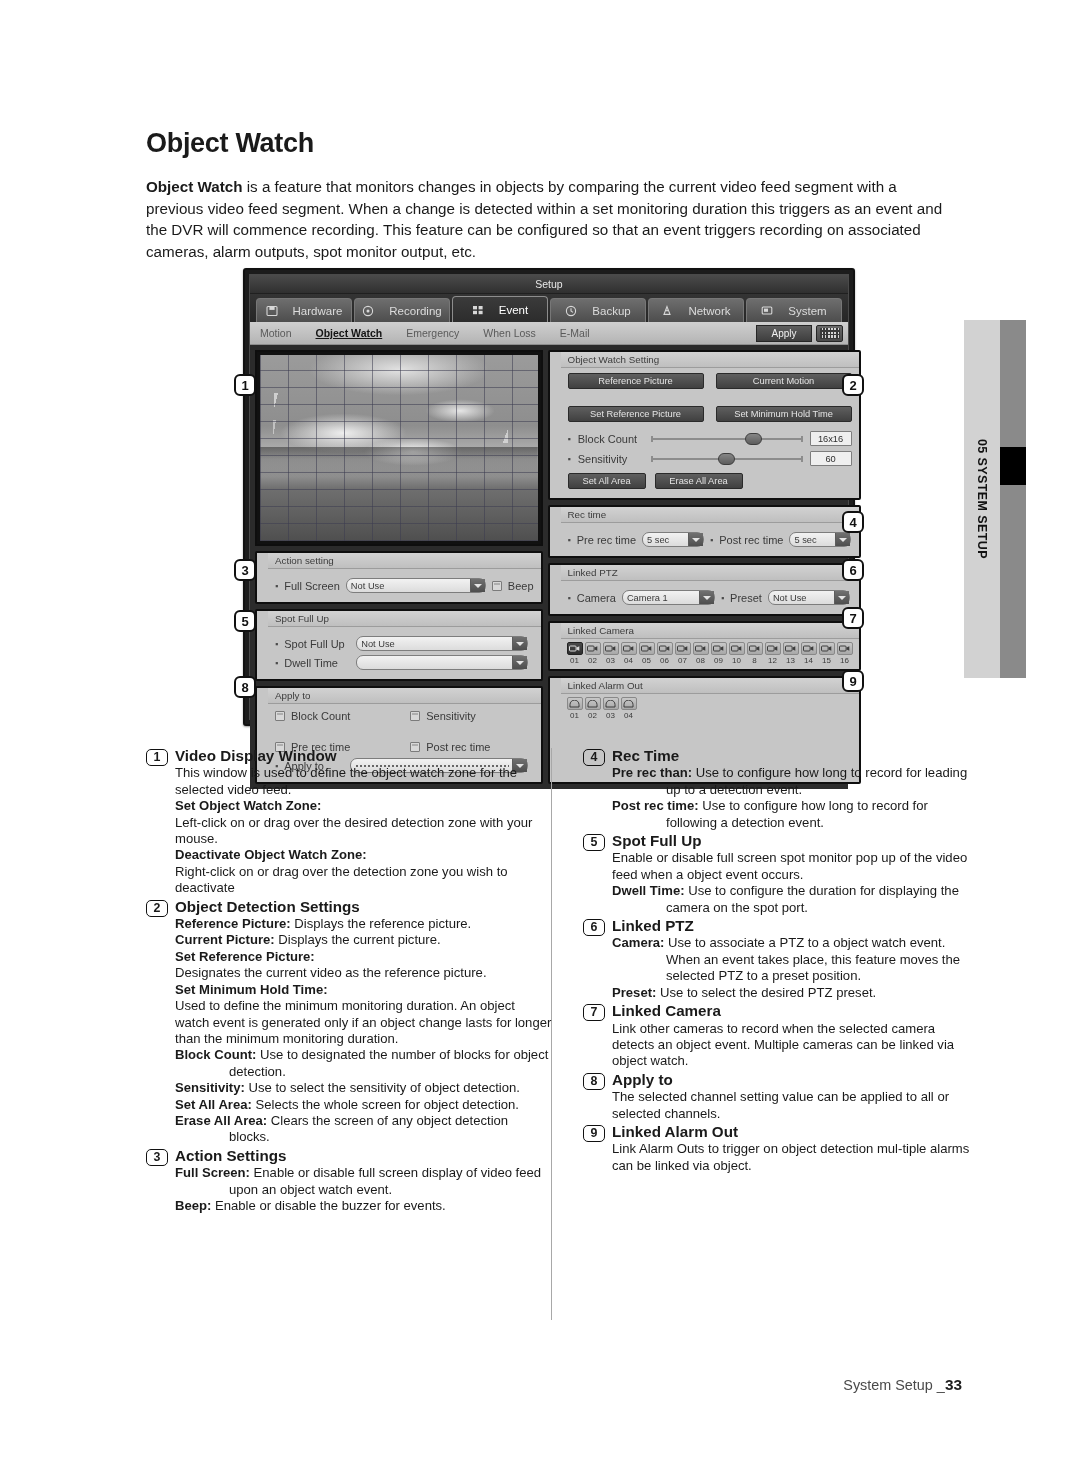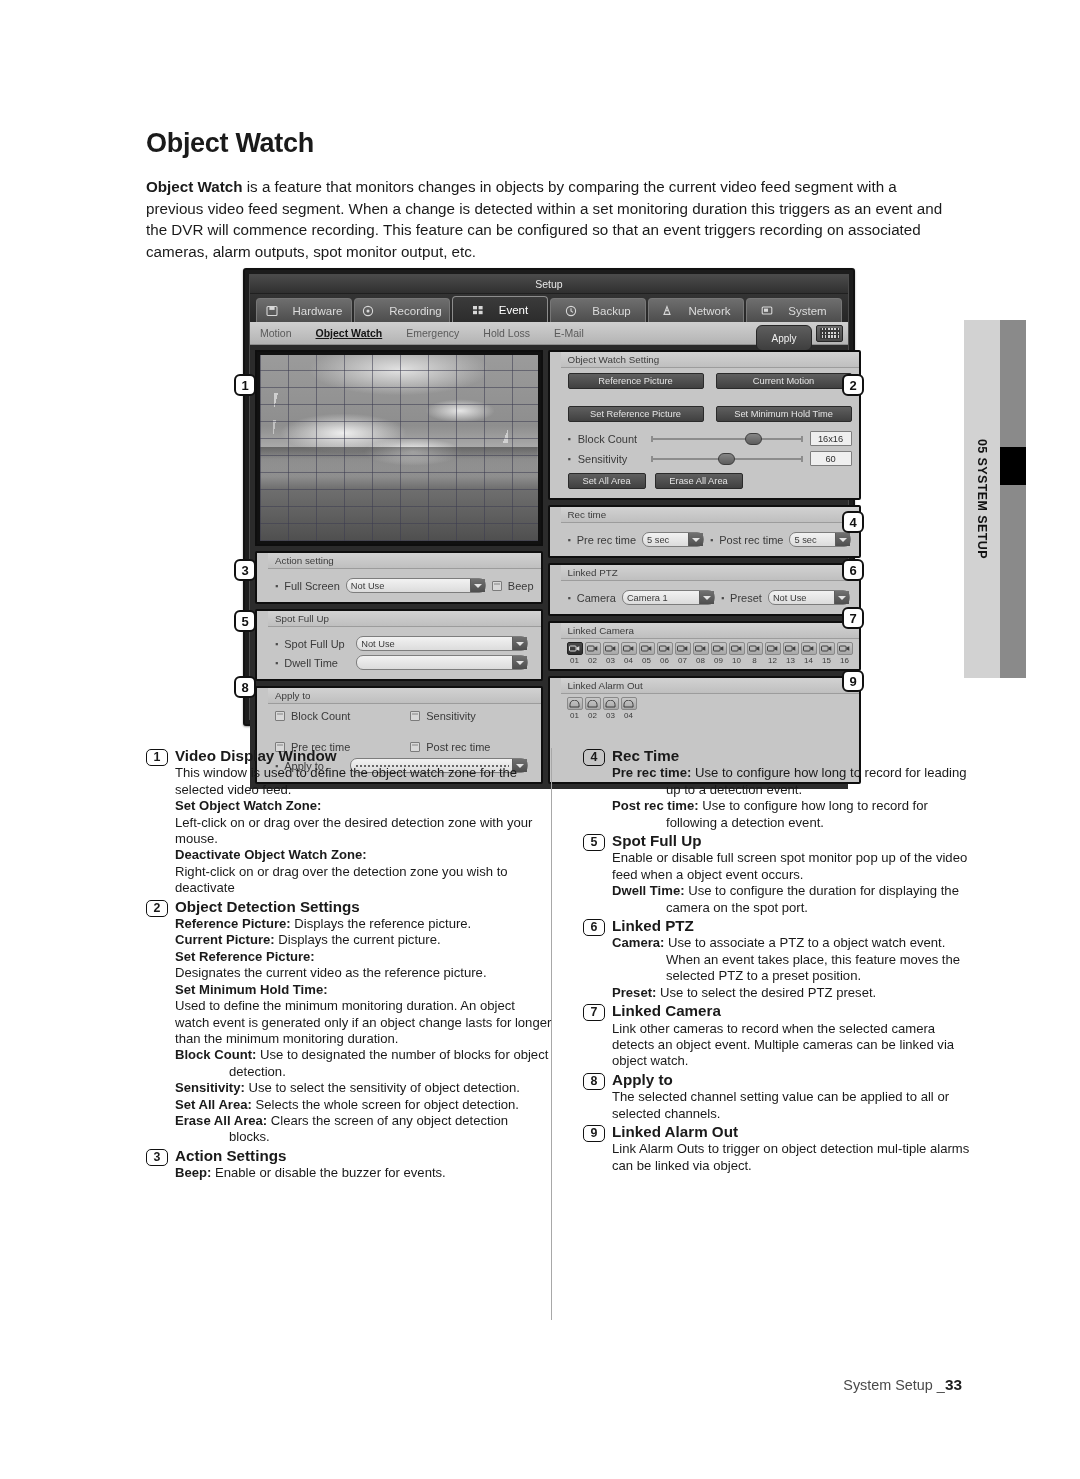--- a/index.html
+++ b/index.html
@@ -113,23 +113,23 @@
   .submenu-item {
     font-size: 10.5px; color: #5a5a5a; margin-right: 24px;
     white-space: nowrap;
   }
   .submenu-item.active {
     color: #141414; font-weight: bold;
     text-decoration: underline;
   }
   .apply-btn {
     position: absolute; right: 36px; top: 3px;
-    width: 56px; height: 26px;
+    width: 56px; height: 17px;
     background: linear-gradient(#5e5e5e, #3e3e3e);
-    border: 1px solid #262626; border-radius: 6px;
+    border: 1px solid #262626; border-radius: 0;
     color: #f0f0f0; font-size: 10px;
     display: flex; align-items: center; justify-content: center;
   }
   .kbd-btn {
     position: absolute; right: 5px; top: 3px;
     width: 27px; height: 17px;
     background: linear-gradient(#6a6a6a, #4a4a4a);
     border: 1px solid #262626; border-radius: 2px;
     display: flex; align-items: center; justify-content: center;
   }
@@ -396,21 +396,21 @@
             </svg>
           </span>
         <span>System</span>
       </div>
     </div>
 
     <div class="dvr-submenu">
       <span class="submenu-item">Motion</span>
       <span class="submenu-item active">Object Watch</span>
       <span class="submenu-item">Emergency</span>
-      <span class="submenu-item">Hold Loss</span>
+      <span class="submenu-item">When Loss</span>
       <span class="submenu-item">E-Mail</span>
       <div class="apply-btn">Apply</div>
       <div class="kbd-btn">
         <div class="kbd-glyph"></div>
       </div>
     </div>
 
     <div class="dvr-body">
 
       <div class="col-left">
@@ -804,30 +804,31 @@
         <div class="line indent"><span class="sub-head">Block Count:</span><span> Use to designated the number of blocks for object detection.</span></div>
         <div class="line indent"><span class="sub-head">Sensitivity:</span><span> Use to select the sensitivity of object detection.</span></div>
         <div class="line indent"><span class="sub-head">Set All Area:</span><span> Selects the whole screen for object detection.</span></div>
         <div class="line indent"><span class="sub-head">Erase All Area:</span><span> Clears the screen of any object detection blocks.</span></div>
       </div>
     </div>
     <div class="item">
       <div class="item-num">3</div>
       <div class="item-body">
         <div class="item-head">Action Settings</div>
+        <div class="line indent"><span class="sub-head">Full Screen:</span><span> Enable or disable full screen display of video feed upon an object watch event.</span></div>
         <div class="line"><span class="sub-head">Beep:</span><span> Enable or disable the buzzer for events.</span></div>
       </div>
     </div>
   </div>
 <div class="legend-col legend-right" id="legend-right">
     <div class="item">
       <div class="item-num">4</div>
       <div class="item-body">
         <div class="item-head">Rec Time</div>
-        <div class="line indent"><span class="sub-head">Pre rec time:</span><span> Use to configure how long to record for leading up to a detection event.</span></div>
+        <div class="line indent"><span class="sub-head">Pre rec than:</span><span> Use to configure how long to record for leading up to a detection event.</span></div>
         <div class="line indent"><span class="sub-head">Post rec time:</span><span> Use to configure how long to record for following a detection event.</span></div>
       </div>
     </div>
     <div class="item">
       <div class="item-num">5</div>
       <div class="item-body">
         <div class="item-head">Spot Full Up</div>
         <div class="line"><span>Enable or disable full screen spot monitor pop up of the video feed when a object event occurs.</span></div>
         <div class="line indent"><span class="sub-head">Dwell Time:</span><span> Use to configure the duration for displaying the camera on the spot port.</span></div>
       </div>

